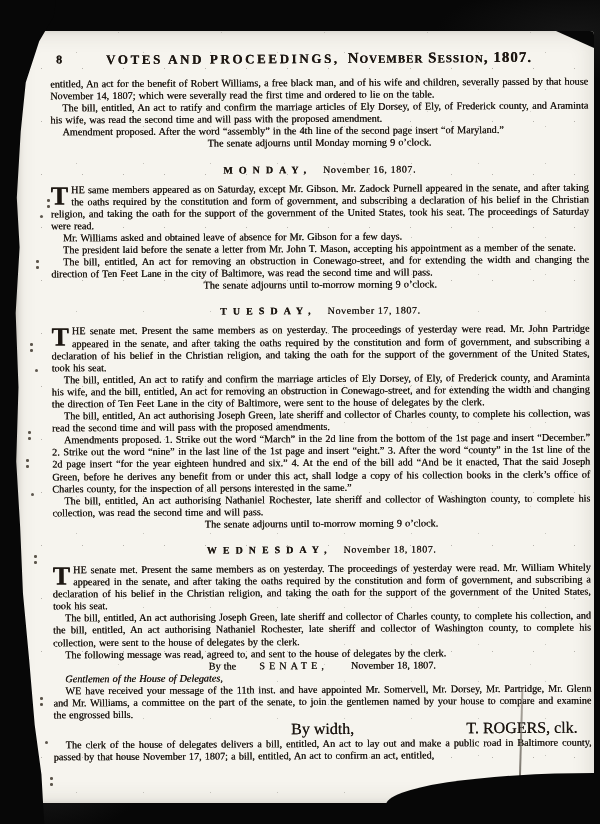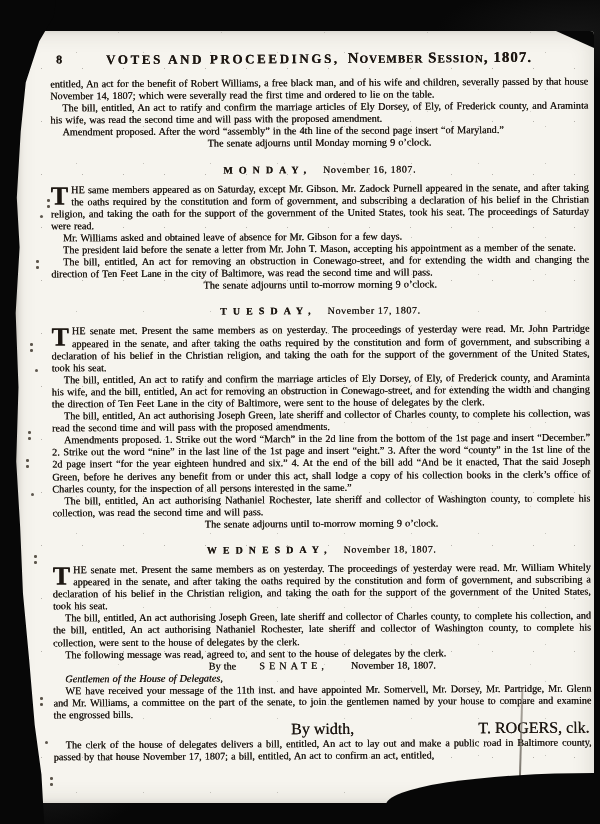--- a/index.html
+++ b/index.html
@@ -66,21 +66,21 @@
   p.noindent{text-indent:0;}
   p.centered{text-align:center;text-indent:0;}
   .day-heading{text-align:center;margin:9px 0 6px 0;text-indent:0;}
   .day-name{font-size:10px;font-weight:bold;letter-spacing:6px;}
   .day-date{font-size:10px;letter-spacing:.6px;margin-left:7px;}
   .drop-cap{float:left;font-size:26px;line-height:21px;font-weight:bold;
     margin:1px 3px 0 0;}
   .byline .senate{letter-spacing:4px;margin:0 20px;}
   .salutation{font-style:italic;text-indent:24px;text-align:left;}
   .order-row{position:relative;text-align:center;text-indent:0;}
-  .signature{position:absolute;right:2px;top:0;}
+  .signature{position:absolute;right:14px;top:0;}
 </style>
 </head>
 <body>
 
 <div class="page">
 
   <div class="content">
 
     <div class="pageheader">
       <span class="pageno">8</span>

